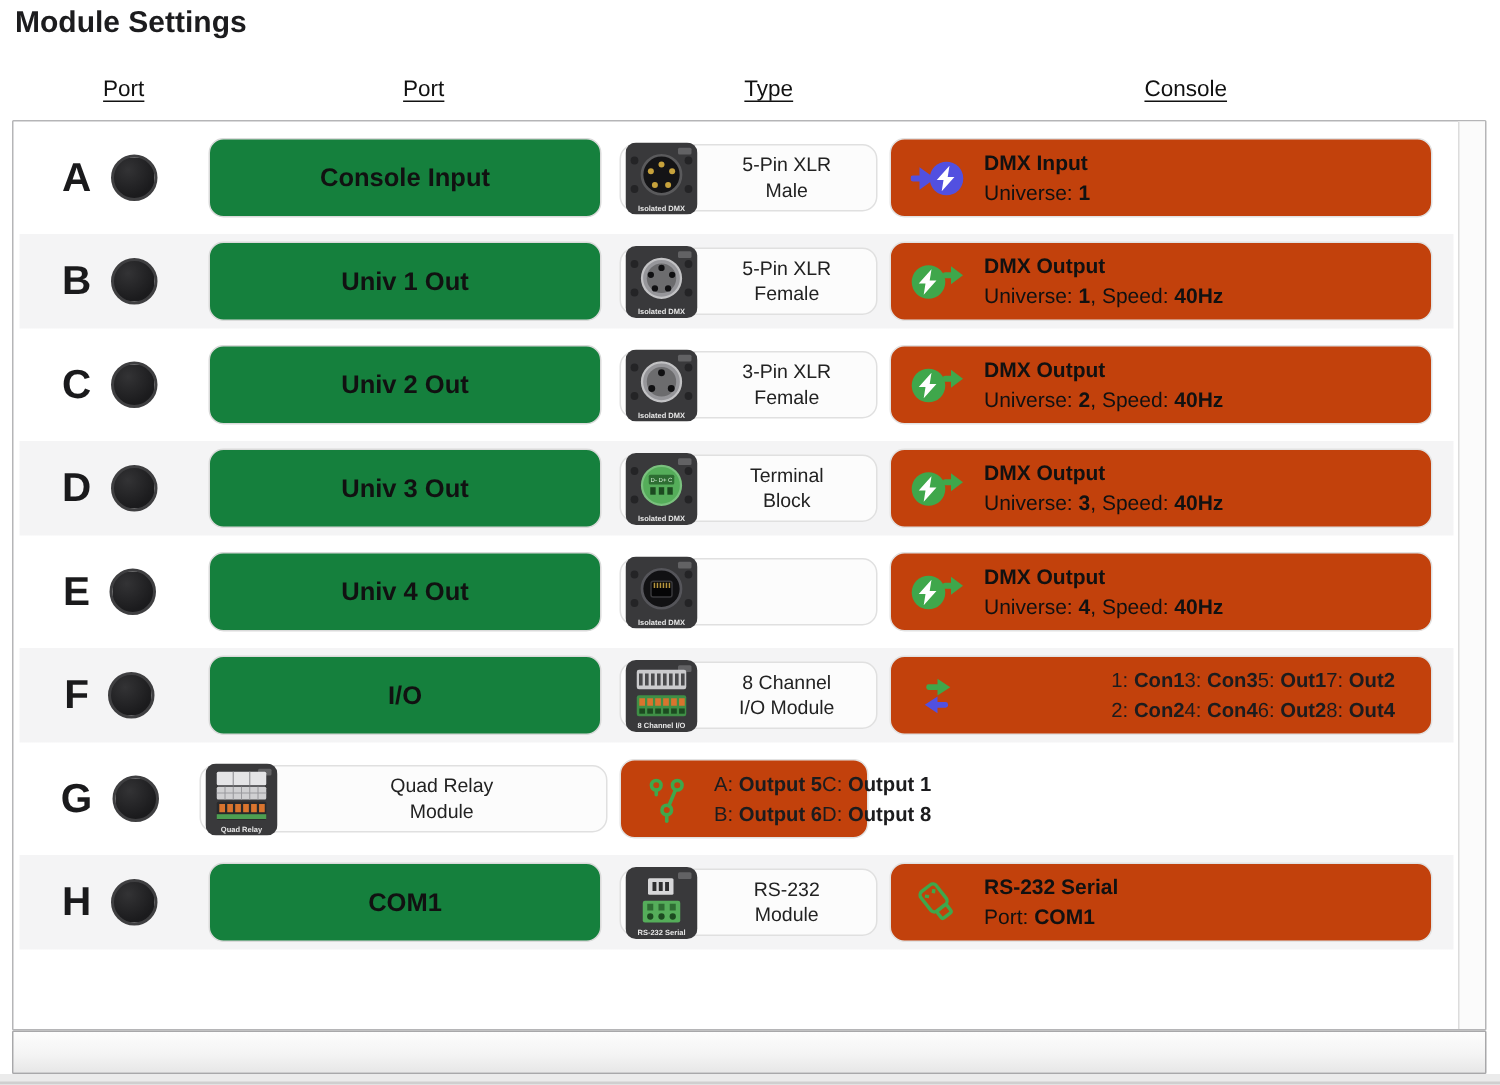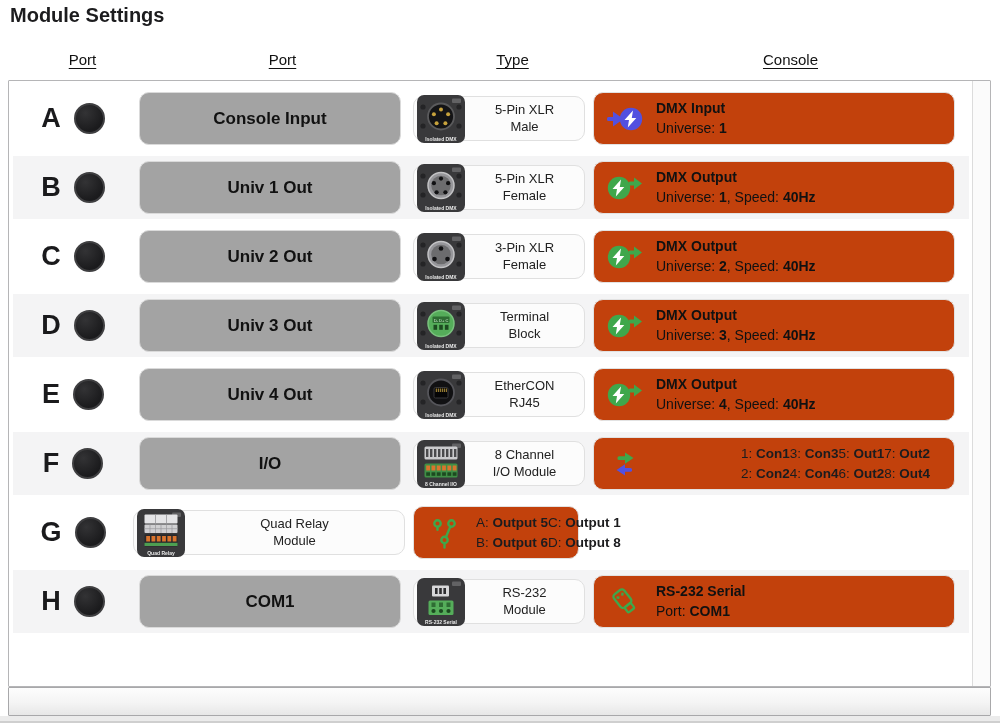--- a/index.html
+++ b/index.html
@@ -40,21 +40,21 @@
   }
   .port-cell{display:flex;align-items:center;justify-content:center;gap:13px;}
   .port-letter{font-size:27px;font-weight:bold;color:#1a1a1c;}
   .port-led{
     width:31px;height:31px;border-radius:50%;
     background:radial-gradient(circle at 35% 30%,#333335,#1b1b1d 70%);
     border:2px solid #3f3f41;box-sizing:border-box;
   }
   .label-box{
     height:53px;margin:0 12px 0 6px;box-sizing:border-box;
-    background:#a3a3a3;border:1px solid #dadada;border-radius:10px;
+    background:#15803d;border:1px solid #dadada;border-radius:10px;
     display:flex;align-items:center;justify-content:center;
     font-size:17px;font-weight:bold;color:#111;
   }
   .type-box{
     height:45px;margin-right:8px;box-sizing:border-box;
     background:#fcfcfc;border:1px solid #e0e0e0;border-radius:10px;
     display:flex;align-items:center;gap:6px;padding:0 6px 0 3px;
   }
   .type-img{flex:0 0 48px;height:48px;}
   .type-text{flex:1;text-align:center;font-size:13px;line-height:1.3;color:#222;}
@@ -253,21 +253,20 @@
               <circle cx="24" cy="21.5" r="13" fill="#111113" stroke="#55555a" stroke-width="1.8"></circle>
         <rect x="17" y="16.5" width="14" height="10.5" rx="1.5" fill="#050506" stroke="#39393c" stroke-width="1"></rect>
               <rect x="18.8" y="17.5" width="1" height="3.5" fill="#b5943e"></rect>
               <rect x="20.8" y="17.5" width="1" height="3.5" fill="#b5943e"></rect>
               <rect x="22.8" y="17.5" width="1" height="3.5" fill="#b5943e"></rect>
               <rect x="24.8" y="17.5" width="1" height="3.5" fill="#b5943e"></rect>
               <rect x="26.8" y="17.5" width="1" height="3.5" fill="#b5943e"></rect>
               <rect x="28.8" y="17.5" width="1" height="3.5" fill="#b5943e"></rect>
     <text x="24" y="45.5" text-anchor="middle" font-size="5" font-weight="bold" fill="#e8e8e8">Isolated DMX</text>
             </svg></span>
-          <span class="type-text">EtherCON<br>RJ45</span>
         </div>
         <div class="func-box">
           <span class="func-icon">
             <svg width="36" height="28" viewBox="0 0 36 28">
       <circle cx="12" cy="14" r="11.2" fill="#3fa74b"></circle>
       <path d="M14 5.5 L5.5 15 H10 L8.8 22.5 L17.3 13 H12.8 Z" fill="#fff"></path>
       <rect x="21.5" y="7.5" width="7.5" height="4" rx="1.6" fill="#3fa74b"></rect>
       <path d="M27 3.5 L35 9.5 L27 15.5 Z" fill="#3fa74b"></path>
             </svg>
           </span>

